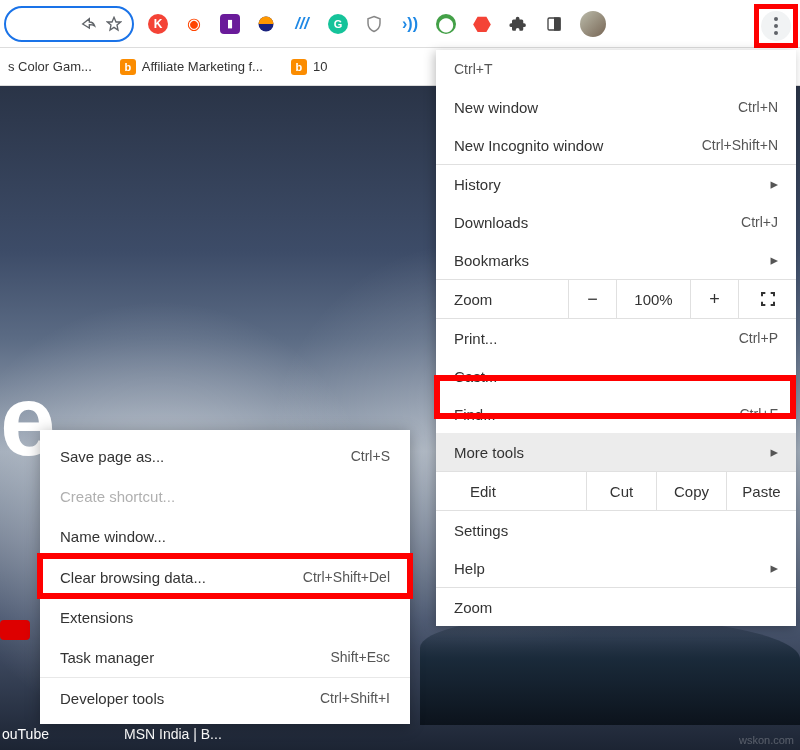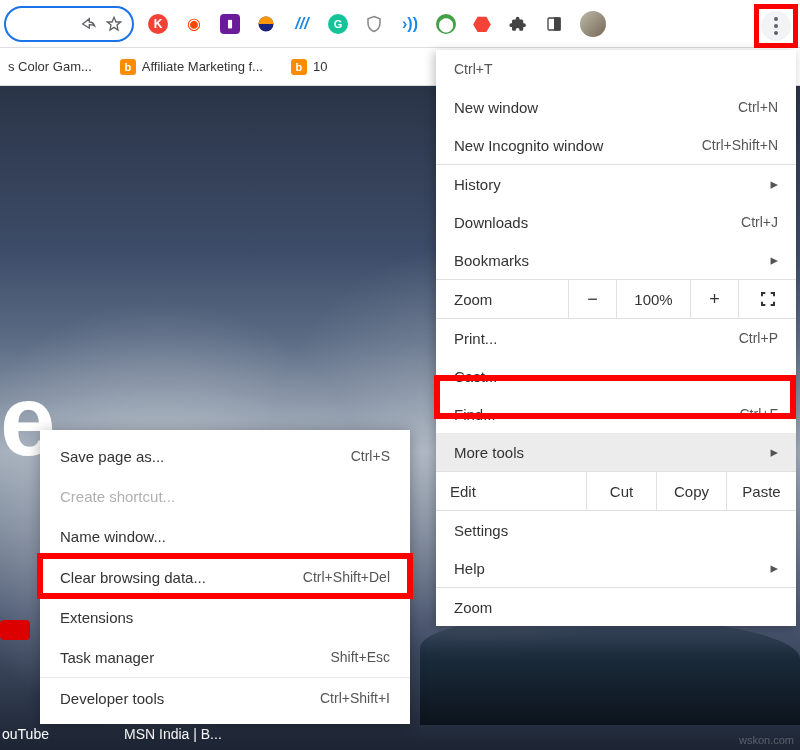--- a/index.html
+++ b/index.html
@@ -31,21 +31,21 @@
 .mi .arrow { color:#555; margin-left:8px; }
 .sep { height:1px; background:#e0e0e0; }
 .zoom-row { display:flex; align-items:center; height:40px; border-top:1px solid #e0e0e0; border-bottom:1px solid #e0e0e0; }
 .zoom-row .zl { flex:1; padding-left:18px; }
 .zoom-row .zbtn { width:48px; text-align:center; border-left:1px solid #e0e0e0; height:100%; display:flex; align-items:center; justify-content:center; cursor:pointer; font-size:18px;}
 .zoom-row .zval { width:74px; text-align:center; border-left:1px solid #e0e0e0; height:100%; display:flex; align-items:center; justify-content:center;}
 .zoom-row .fs { width:58px; text-align:center; border-left:1px solid #e0e0e0; height:100%; display:flex; align-items:center; justify-content:center; font-size:18px; letter-spacing:1px;}
 .more-tools-hl { position:absolute; top:375px; right:4px; width:362px; height:44px; border:6px solid #f00; z-index:6; pointer-events:none; }
 .mi.hover { background:#ececec;gap:42px; }
 .edit-row { display:flex; align-items:center; height:40px; border-top:1px solid #e0e0e0; border-bottom:1px solid #e0e0e0; }
-.edit-row .el { flex:1; padding-left:14px; }
+.edit-row .el { flex:1; padding-left:34px; }
 .edit-row .eb { width:70px; text-align:center; border-left:1px solid #e0e0e0; height:100%; display:flex; align-items:center; justify-content:center; cursor:pointer;}
 
 .sub-menu { position:absolute; top:430px; left:40px; width:370px; background:#fff; box-shadow:0 2px 14px rgba(0,0,0,.3); z-index:5; font-size:15px; padding:6px 0; }
 .si { display:flex; align-items:center; height:40px; padding:0 20px; cursor:pointer; }
 .si .lbl { flex:1; }
 .si .sc { color:#555; font-size:14px; }
 .si.disabled { color:#b0b0b0; cursor:default; }
 .clear-hl { position:absolute; top:553px; left:37px; width:376px; height:46px; border:6px solid #f00; z-index:6; pointer-events:none; }
 .ssep { height:1px; background:#e8e8e8; }
 

